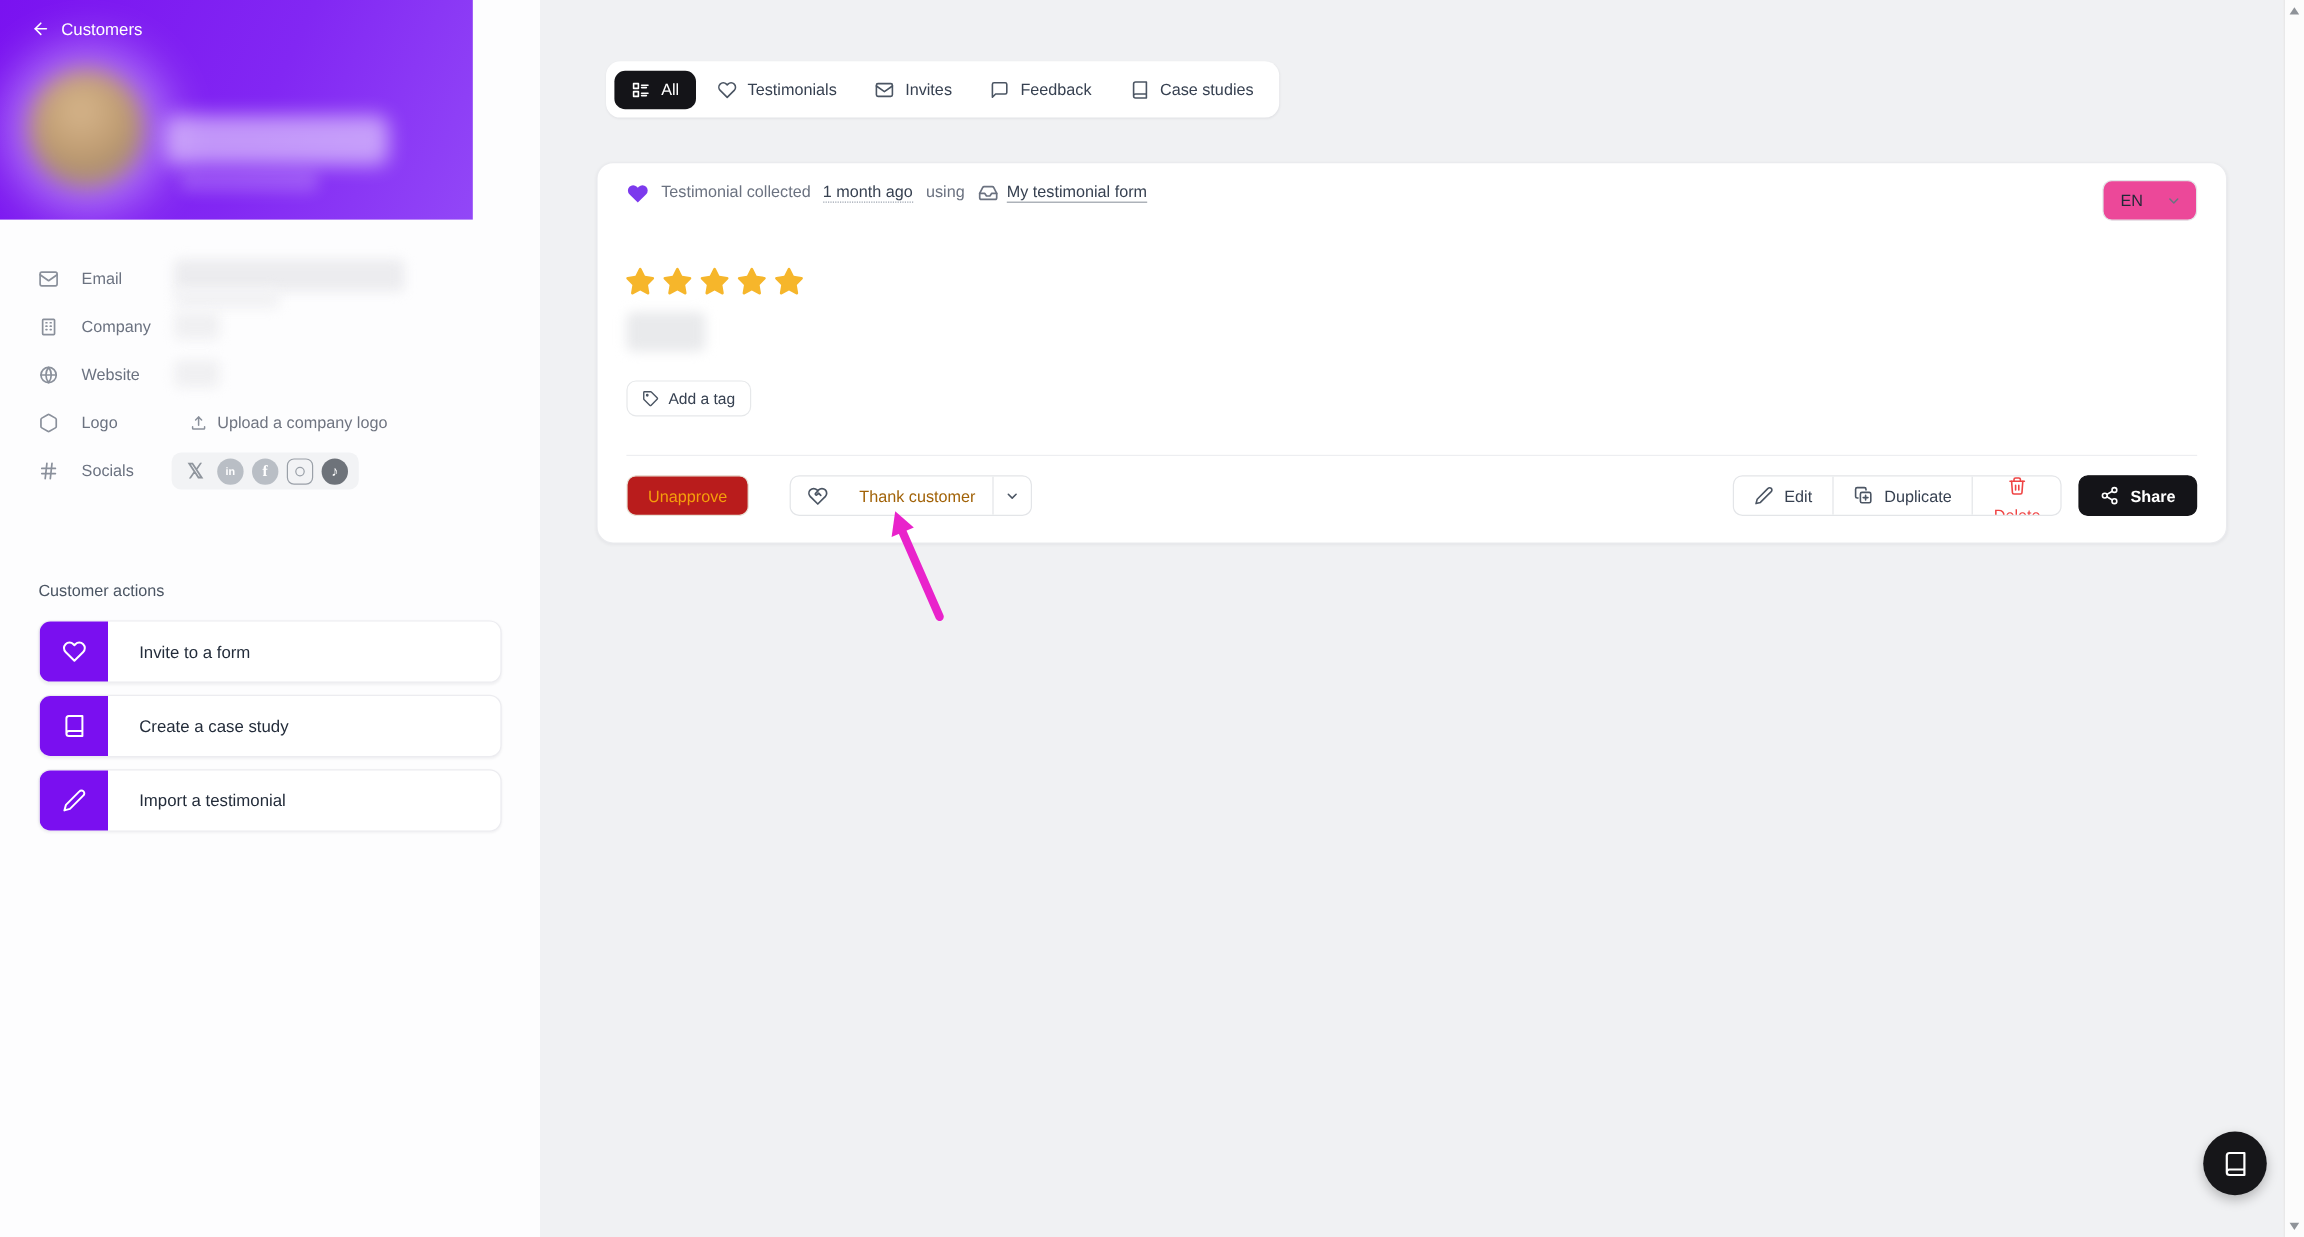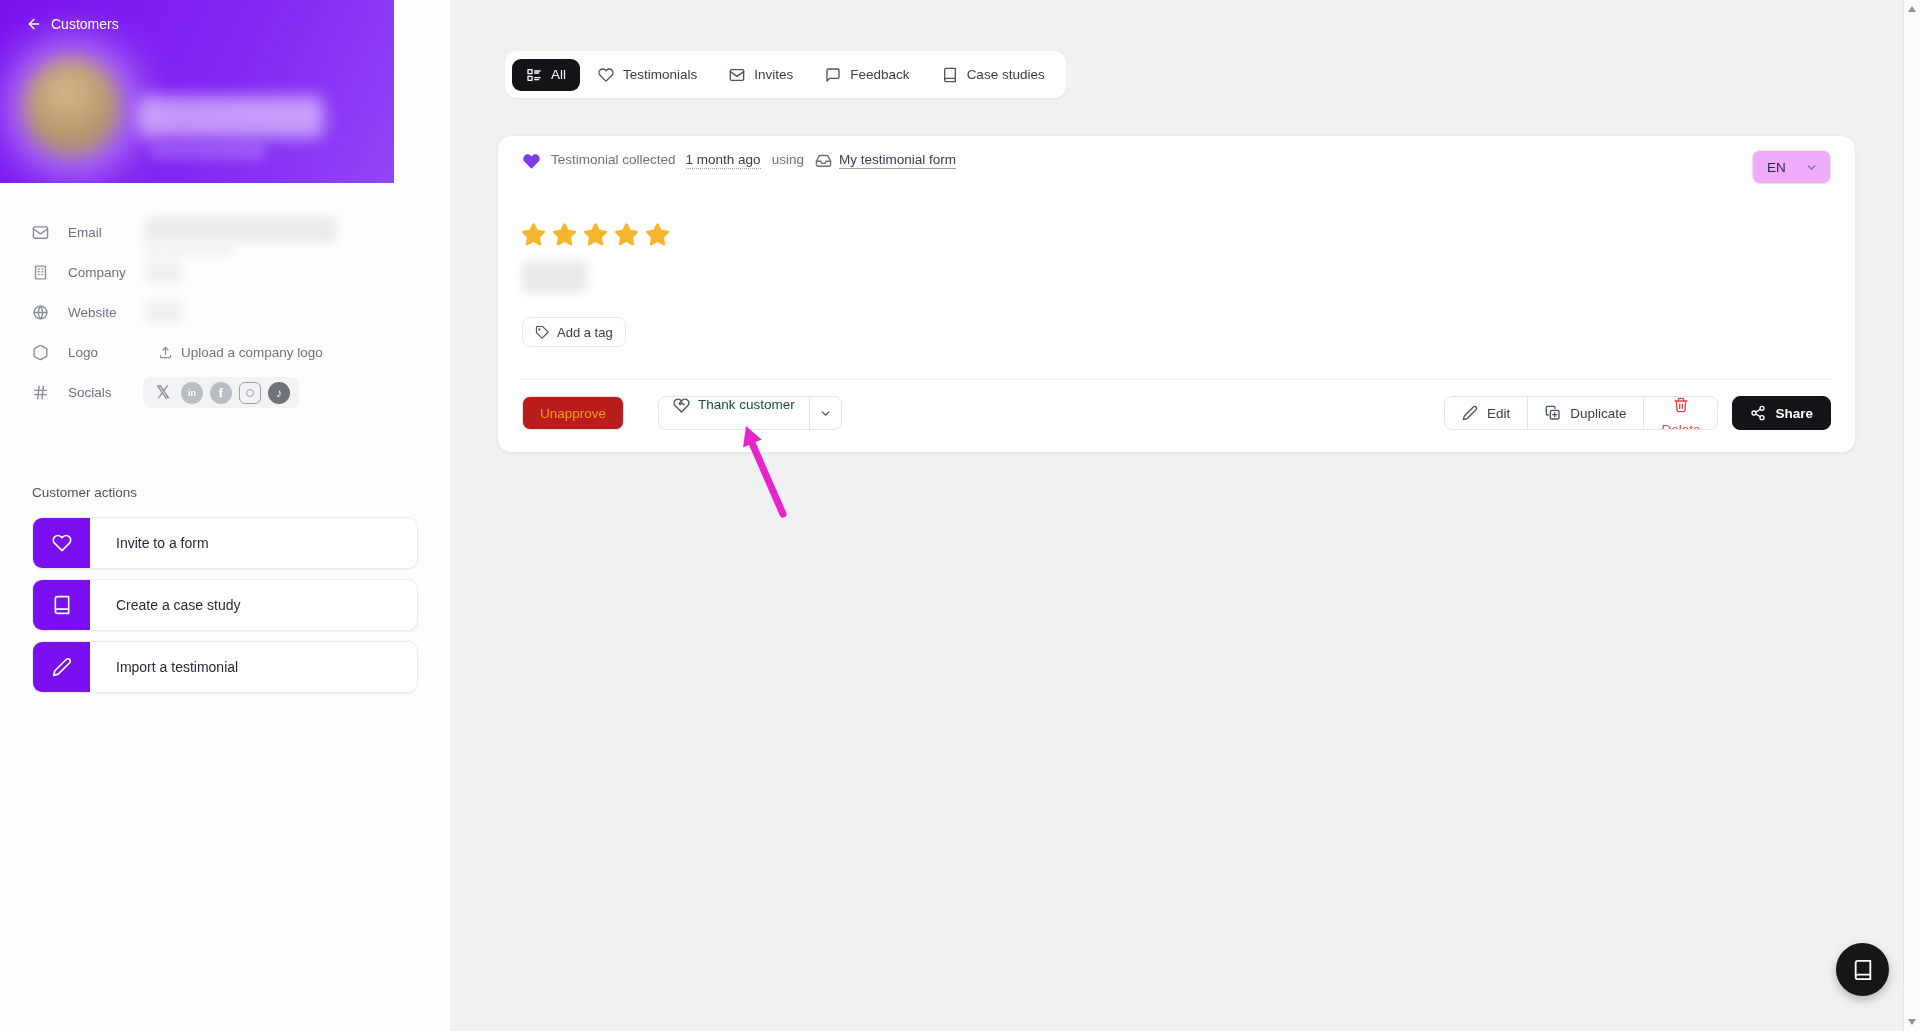--- a/index.html
+++ b/index.html
@@ -126,21 +126,21 @@
   .card-head .heart-fill{width:19px;height:19px;color:#7c3aed;}
   .head-time{color:#374151;font-weight:500;border-bottom:1px dotted #9ca3af;padding-bottom:1px;cursor:default;}
   .head-sep{margin:0 1px;}
   .form-link{display:flex;align-items:center;gap:7px;color:#374151;font-weight:500;cursor:pointer;}
   .form-link svg{width:17px;height:17px;color:#6b7280;}
   .form-link .form-name{border-bottom:1px solid #9aa0a8;padding-bottom:1px;}
 
   .lang-select{
     position:absolute;right:24px;top:14px;width:79px;height:34px;border:1px solid var(--border);
     border-radius:8px;display:flex;align-items:center;justify-content:space-between;
-    padding:0 12px 0 14px;cursor:pointer;background:#f0abfc;
+    padding:0 12px 0 14px;cursor:pointer;background:#ec4899;
   }
   .lang-select .lang-val{font-size:13.5px;color:#1f2937;font-weight:500;}
   .lang-select svg{width:13px;height:13px;color:#6b7280;}
 
   .stars{position:absolute;left:21px;top:84px;display:flex;gap:2px;color:var(--star-gold);}
   .stars svg{width:29px;height:29px;}
 
   .quote-blur{
     position:absolute;left:24px;top:124px;width:66px;height:33px;border-radius:6px;
     background:#e9eaec;filter:blur(5px);
@@ -161,22 +161,22 @@
   }
   .left-actions{display:flex;align-items:center;gap:34px;}
   .btn{
     display:inline-flex;align-items:center;gap:9px;height:34px;padding:0 15px;
     border:1px solid var(--border);border-radius:8px;background:#b91c1c;cursor:pointer;
     font-size:13.5px;color:#374151;font-weight:500;font-family:inherit;
   }
   .btn svg{width:16px;height:16px;color:#4b5563;}
   .btn-unapprove{color:var(--unapprove-orange);border-color:#e9e4d8;padding:0 17px;}
   .split{display:inline-flex;height:34px;border:1px solid var(--border);border-radius:8px;background:#fff;overflow:hidden;}
-  .split-main{display:inline-flex;gap:8px;padding:0 14px;cursor:pointer;
-    font-size:13.5px;color:#14532d;font-weight:500;}
+  .split-main{display:inline-flex;align-items:center;gap:26px;padding:0 14px;cursor:pointer;
+    font-size:13.5px;color:#a16207;font-weight:500;}
   .split-main svg{width:17px;height:17px;color:#4b5563;}
   .split-sep{width:1px;background:var(--border);}
   .split-caret{width:31px;display:flex;align-items:center;justify-content:center;cursor:pointer;}
   .split-caret svg{width:13px;height:13px;color:#4b5563;}
 
   .right-actions{display:flex;align-items:center;gap:14px;}
   .seg-group{display:inline-flex;height:34px;border:1px solid var(--border);border-radius:8px;background:#fff;overflow:hidden;}
   .seg{display:inline-flex;align-items:center;gap:9px;padding:0 17px;cursor:pointer;
     font-size:13.5px;color:#374151;font-weight:500;}
   .seg svg{width:16px;height:16px;color:#4b5563;}

